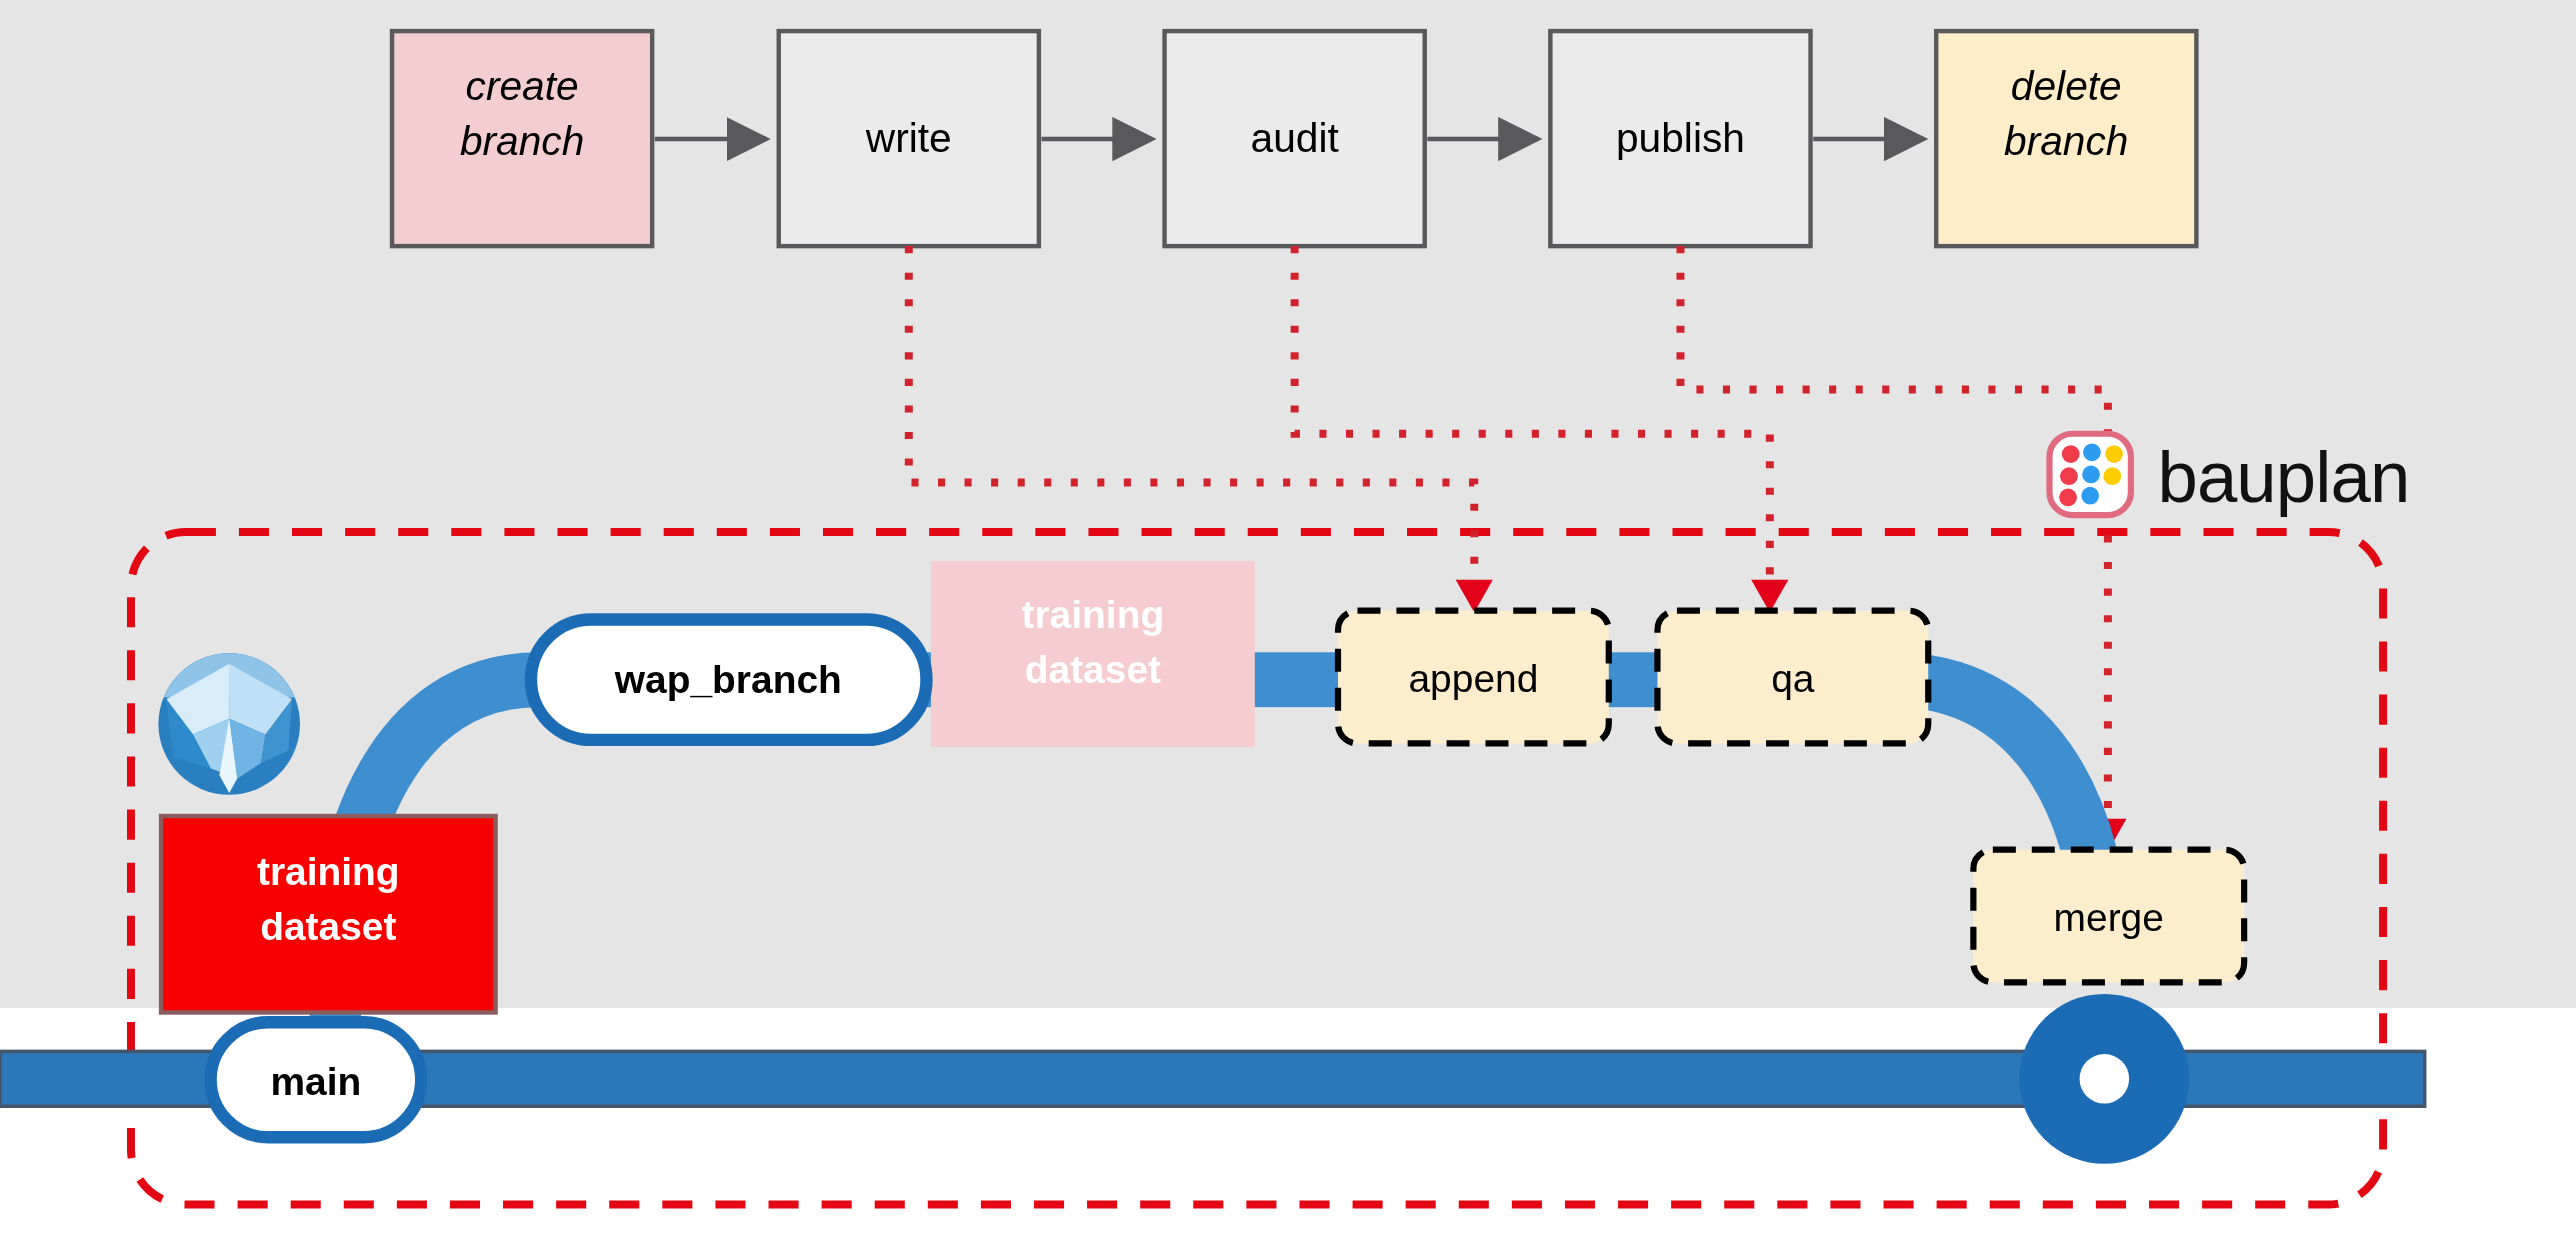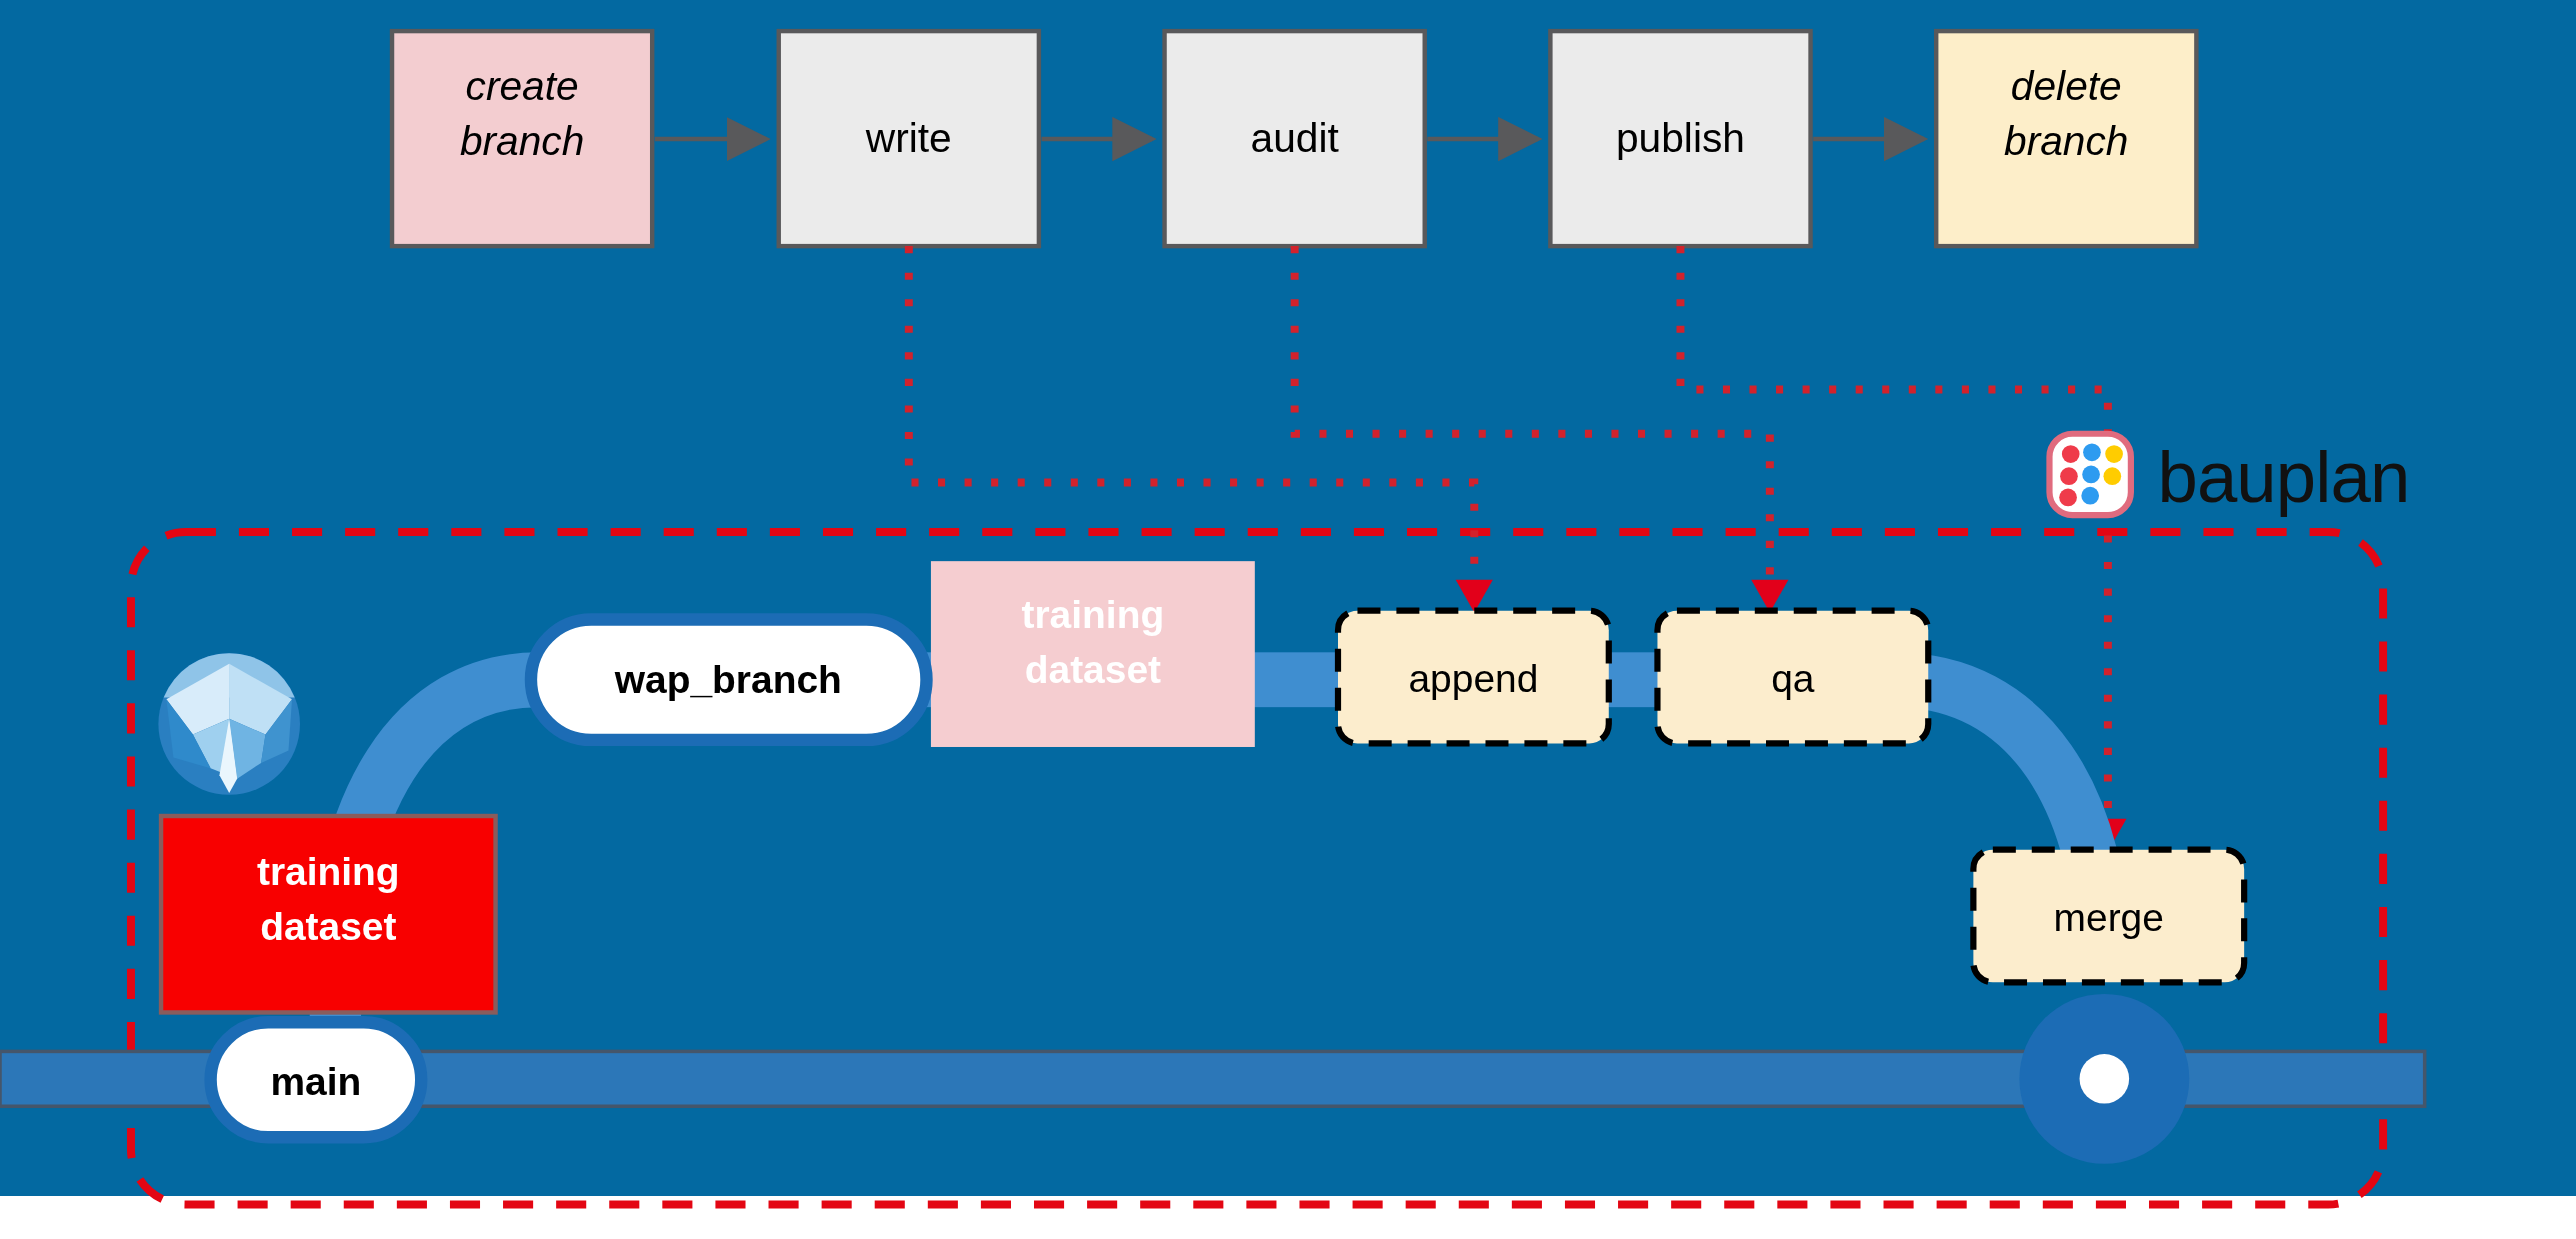--- a/index.html
+++ b/index.html
@@ -9,22 +9,22 @@
   }
   body {
     width: 2576px;
     height: 1240px;
     font-family: "Liberation Sans", sans-serif;
     overflow: hidden;
   }
   #stage {
     position: relative;
     width: 2576px;
-    height: 1196px;
-    background: #0369a1;
+    height: 1008px;
+    background: #e5e5e5;
   }
   svg.layer {
     position: absolute;
     top: 0;
     left: 0;
     width: 2576px;
     height: 1240px;
   }
   .flow-label {
     font-family: "Liberation Sans", sans-serif;

